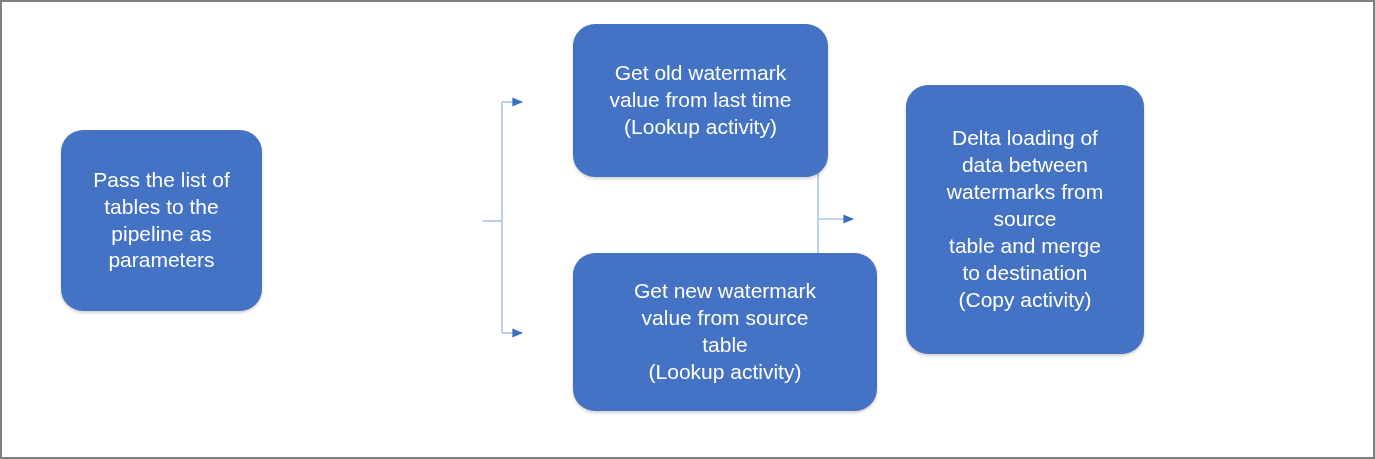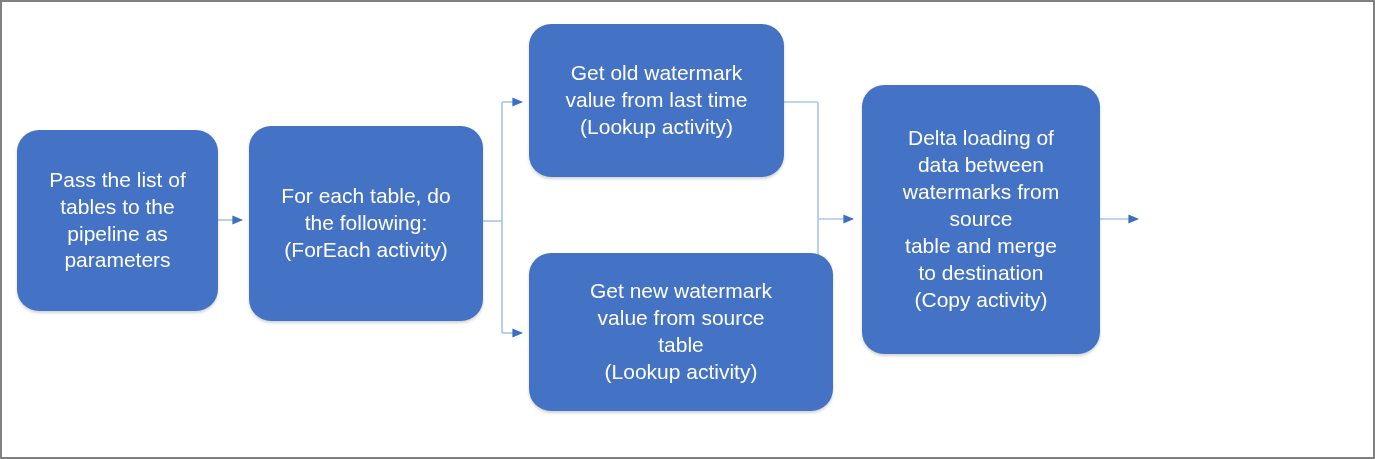--- a/index.html
+++ b/index.html
@@ -26,20 +26,21 @@
     display: flex;
     align-items: center;
     justify-content: center;
     text-align: center;
     line-height: 1.28;
     font-size: 21px;
     font-weight: 400;
     padding: 4px 8px;
     white-space: pre-line;
     box-shadow: 0 2px 3px rgba(0,0,0,0.18);
+    margin-left: 44px;
   }
   #node-pass-tables   { left: 15px;   top: 128px; width: 201px; height: 181px; }
   #node-for-each      { left: 247px;  top: 124px; width: 234px; height: 195px; }
   #node-old-watermark { left: 527px;  top: 22px;  width: 255px; height: 153px; }
   #node-new-watermark { left: 527px;  top: 251px; width: 304px; height: 158px; }
   #node-delta-loading { left: 860px;  top: 83px;  width: 238px; height: 269px; }
   #node-update-wm     { left: 1143px; top: 80px;  width: 213px; height: 273px; }
 
   #connectors {
     position: absolute;
@@ -83,23 +84,20 @@
     <g>
       <path d="M1096,217 L1136,217" stroke="#A8C6EA" stroke-width="1.6" fill="none" marker-end="url(#arrowhead)"></path>
     </g>
   </svg>
 
   <div class="node" id="node-pass-tables">Pass the list of
 tables to the
 pipeline as
 parameters</div>
 
-  <div class="node" id="node-for-each">For each table, do
-the following:
-(ForEach activity)</div>
 
   <div class="node" id="node-old-watermark">Get old watermark
 value from last time
 (Lookup activity)</div>
 
   <div class="node" id="node-new-watermark">Get new watermark
 value from source
 table
 (Lookup activity)</div>
 

